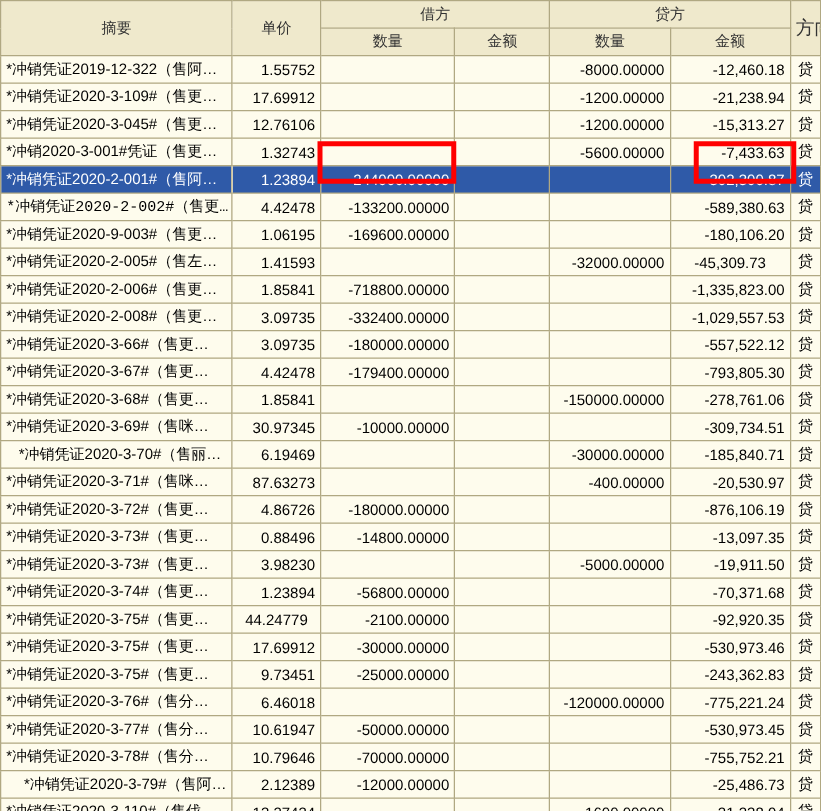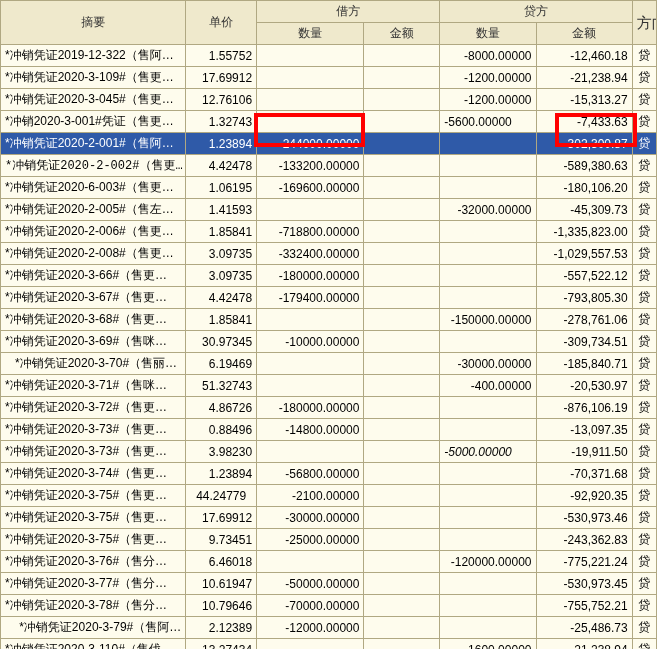--- a/index.html
+++ b/index.html
@@ -106,21 +106,21 @@
           <td style="text-align: right;"></td>
           <td style="text-align: right;">-1200.00000</td>
           <td style="text-align: right;">-15,313.27</td>
           <td style="text-align: center;">贷</td>
         </tr>
         <tr>
           <td style="text-align: left;">*冲销2020-3-001#凭证（售更…</td>
           <td style="text-align: right;">1.32743</td>
           <td style="text-align: right;"></td>
           <td style="text-align: right;"></td>
-          <td style="text-align: left;">-5600.00000</td>
+          <td style="text-align: right;">-5600.00000</td>
           <td style="text-align: right; padding-left: 25px;">-7,433.63</td>
           <td style="text-align: center;">贷</td>
         </tr>
         <tr class="selected">
           <td style="text-align: left;">*冲销凭证2020-2-001#（售阿…</td>
           <td style="text-align: right;">1.23894</td>
           <td style="text-align: right;">-244000.00000</td>
           <td style="text-align: right;"></td>
           <td style="text-align: right;"></td>
           <td style="text-align: right;">-302,300.87</td>
@@ -129,35 +129,35 @@
         <tr>
           <td style="text-align: left; font-family: Liberation Mono, monospace;">*冲销凭证2020-2-002#（售更…</td>
           <td style="text-align: right;">4.42478</td>
           <td style="text-align: right;">-133200.00000</td>
           <td style="text-align: right;"></td>
           <td style="text-align: right;"></td>
           <td style="text-align: right;">-589,380.63</td>
           <td style="text-align: center;">贷</td>
         </tr>
         <tr>
-          <td style="text-align: left;">*冲销凭证2020-6-003#（售更…</td>
+          <td style="text-align: left;">*冲销凭证2020-9-003#（售更…</td>
           <td style="text-align: right;">1.06195</td>
           <td style="text-align: right;">-169600.00000</td>
           <td style="text-align: right;"></td>
           <td style="text-align: right;"></td>
           <td style="text-align: right;">-180,106.20</td>
           <td style="text-align: center;">贷</td>
         </tr>
         <tr>
           <td style="text-align: left;">*冲销凭证2020-2-005#（售左…</td>
           <td style="text-align: right;">1.41593</td>
           <td style="text-align: right;"></td>
           <td style="text-align: right;"></td>
           <td style="text-align: right;">-32000.00000</td>
-          <td style="text-align: right;">-45,309.73</td>
+          <td style="text-align: center;">-45,309.73</td>
           <td style="text-align: center;">贷</td>
         </tr>
         <tr>
           <td style="text-align: left;">*冲销凭证2020-2-006#（售更…</td>
           <td style="text-align: right;">1.85841</td>
           <td style="text-align: right;">-718800.00000</td>
           <td style="text-align: right;"></td>
           <td style="text-align: right;"></td>
           <td style="text-align: right;">-1,335,823.00</td>
           <td style="text-align: center;">贷</td>
@@ -211,21 +211,21 @@
           <td style="text-align: left; padding-left: 14px;">*冲销凭证2020-3-70#（售丽…</td>
           <td style="text-align: right;">6.19469</td>
           <td style="text-align: right;"></td>
           <td style="text-align: right;"></td>
           <td style="text-align: right;">-30000.00000</td>
           <td style="text-align: right;">-185,840.71</td>
           <td style="text-align: center;">贷</td>
         </tr>
         <tr>
           <td style="text-align: left;">*冲销凭证2020-3-71#（售咪…</td>
-          <td style="text-align: right;">51.32743</td>
+          <td style="text-align: right;">87.63273</td>
           <td style="text-align: right;"></td>
           <td style="text-align: right;"></td>
           <td style="text-align: right;">-400.00000</td>
           <td style="text-align: right;">-20,530.97</td>
           <td style="text-align: center;">贷</td>
         </tr>
         <tr>
           <td style="text-align: left;">*冲销凭证2020-3-72#（售更…</td>
           <td style="text-align: right;">4.86726</td>
           <td style="text-align: right;">-180000.00000</td>
@@ -241,21 +241,21 @@
           <td style="text-align: right;"></td>
           <td style="text-align: right;"></td>
           <td style="text-align: right;">-13,097.35</td>
           <td style="text-align: center;">贷</td>
         </tr>
         <tr>
           <td style="text-align: left;">*冲销凭证2020-3-73#（售更…</td>
           <td style="text-align: right;">3.98230</td>
           <td style="text-align: right;"></td>
           <td style="text-align: right;"></td>
-          <td style="text-align: left; font-style: italic;">-5000.00000</td>
+          <td style="text-align: right;">-5000.00000</td>
           <td style="text-align: right;">-19,911.50</td>
           <td style="text-align: center;">贷</td>
         </tr>
         <tr>
           <td style="text-align: left;">*冲销凭证2020-3-74#（售更…</td>
           <td style="text-align: right;">1.23894</td>
           <td style="text-align: right;">-56800.00000</td>
           <td style="text-align: right;"></td>
           <td style="text-align: right;"></td>
           <td style="text-align: right;">-70,371.68</td>

